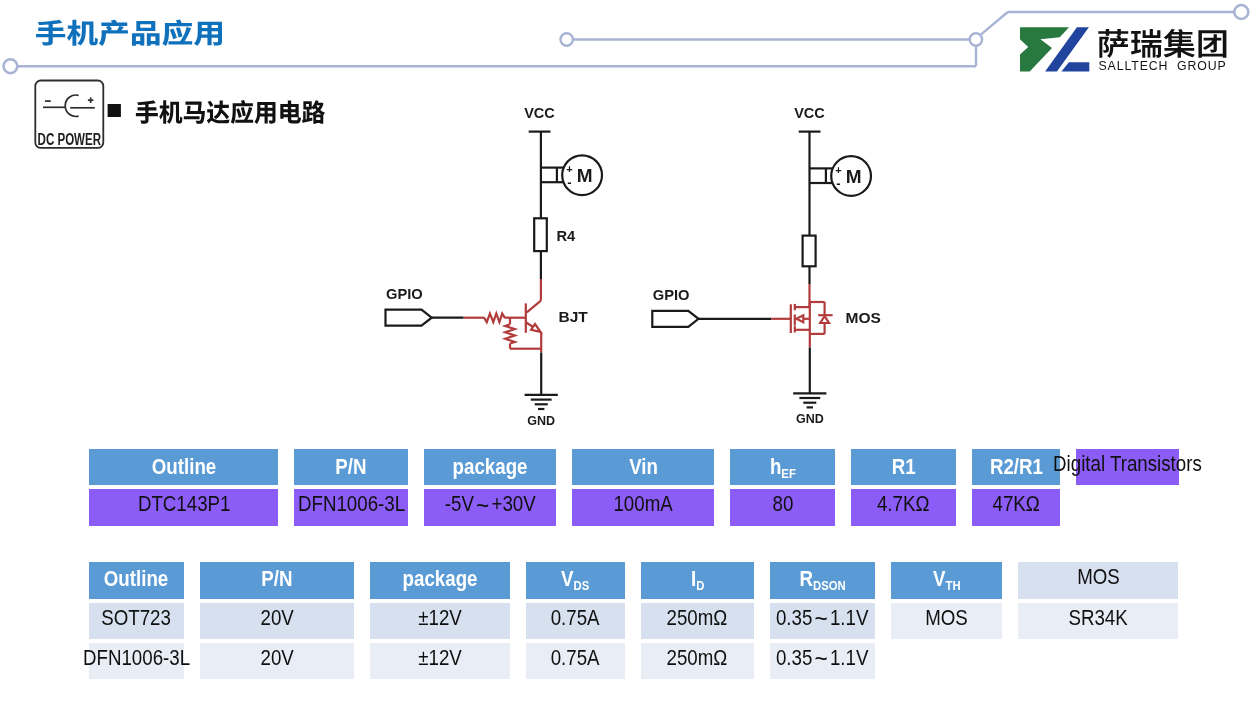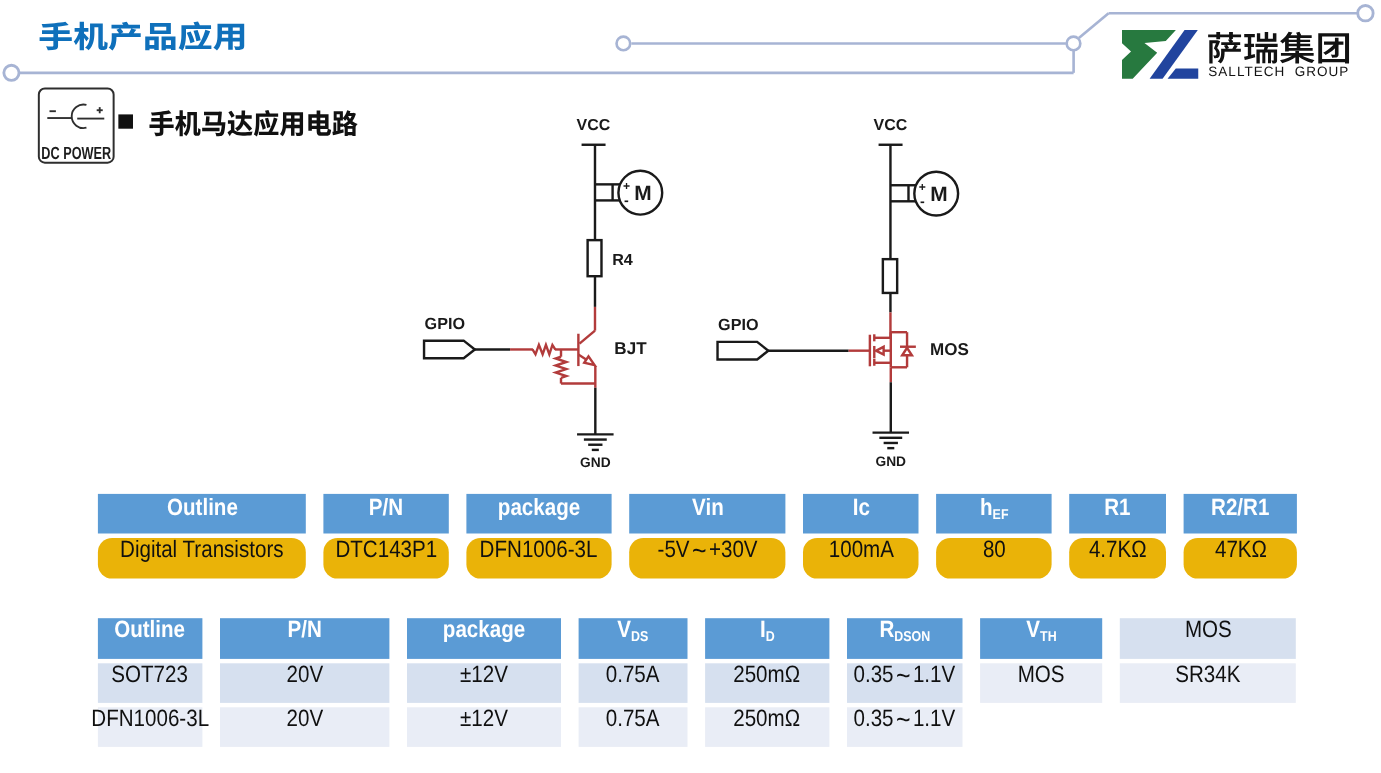--- a/index.html
+++ b/index.html
@@ -2,25 +2,25 @@
 <html><head><meta charset="utf-8"><style>
 * { margin:0; padding:0; box-sizing:border-box; }
 html,body { width:1255px; height:703px; background:#fff; overflow:hidden;
   font-family:"Liberation Sans", sans-serif; }
 #page { position:relative; width:1255px; height:703px; background:#fff;text-decoration:underline; }
 svg.layer { position:absolute; left:0; top:0; }
 .lb { font-family:"Liberation Sans", sans-serif; font-weight:bold; fill:#1a1a1a; }
 .bw { stroke:#1a1a1a; stroke-width:2.2; }
 .rw { stroke:#b23b3b; stroke-width:2.2; }
 .tbl { position:absolute; display:grid; gap:4px; }
-.cell { display:flex; align-items:flex-start; justify-content:center;
+.cell { display:flex; align-items:center; justify-content:center;
   font-size:21.5px; color:#101010; line-height:1; padding-bottom:5px;margin-left:12px; }
 .cell .ct { display:inline-block; transform:scaleX(0.87); transform-origin:50% 50%; white-space:nowrap; }
 .cell.h { background:#5b9bd5; color:#fff; font-weight:bold; font-size:21.5px; padding-bottom:1px; }
-.t1 .cell.r1 { background:#eab308;border-radius:13px; }
+.t1 .cell.r1 { background:#8b5cf6; }
 .t1 .cell.h { padding-bottom:0; padding-top:1.5px; }
 .t2 .cell.r1 { background:#d6e0ef; }
 .t2 .cell.r2 { background:#e9edf6; }
 sub { font-size:13px; vertical-align:baseline; position:relative; top:4px; line-height:0; }
 .td { font-size:26px; padding:0 2.5px; position:relative; top:2.5px; line-height:0; }
 </style></head>
 <body>
 <div id="page">
 <svg class="layer" width="1255" height="703" viewBox="0 0 1255 703">
 <g stroke="#a7b4d4" stroke-width="2.4" fill="none">
@@ -159,23 +159,20 @@
 <div class="cell h r0">
         <span class="ct">P/N</span>
       </div>
 <div class="cell h r0">
         <span class="ct">package</span>
       </div>
 <div class="cell h r0">
         <span class="ct">Vin</span>
       </div>
 <div class="cell h r0">
-        <span class="ct">Ic</span>
-      </div>
-<div class="cell h r0">
         <span class="ct">h<sub>EF</sub></span>
       </div>
 <div class="cell h r0">
         <span class="ct">R1</span>
       </div>
 <div class="cell h r0">
         <span class="ct">R2/R1</span>
       </div>
 <div class="cell  r1">
         <span class="ct">Digital Transistors</span>

